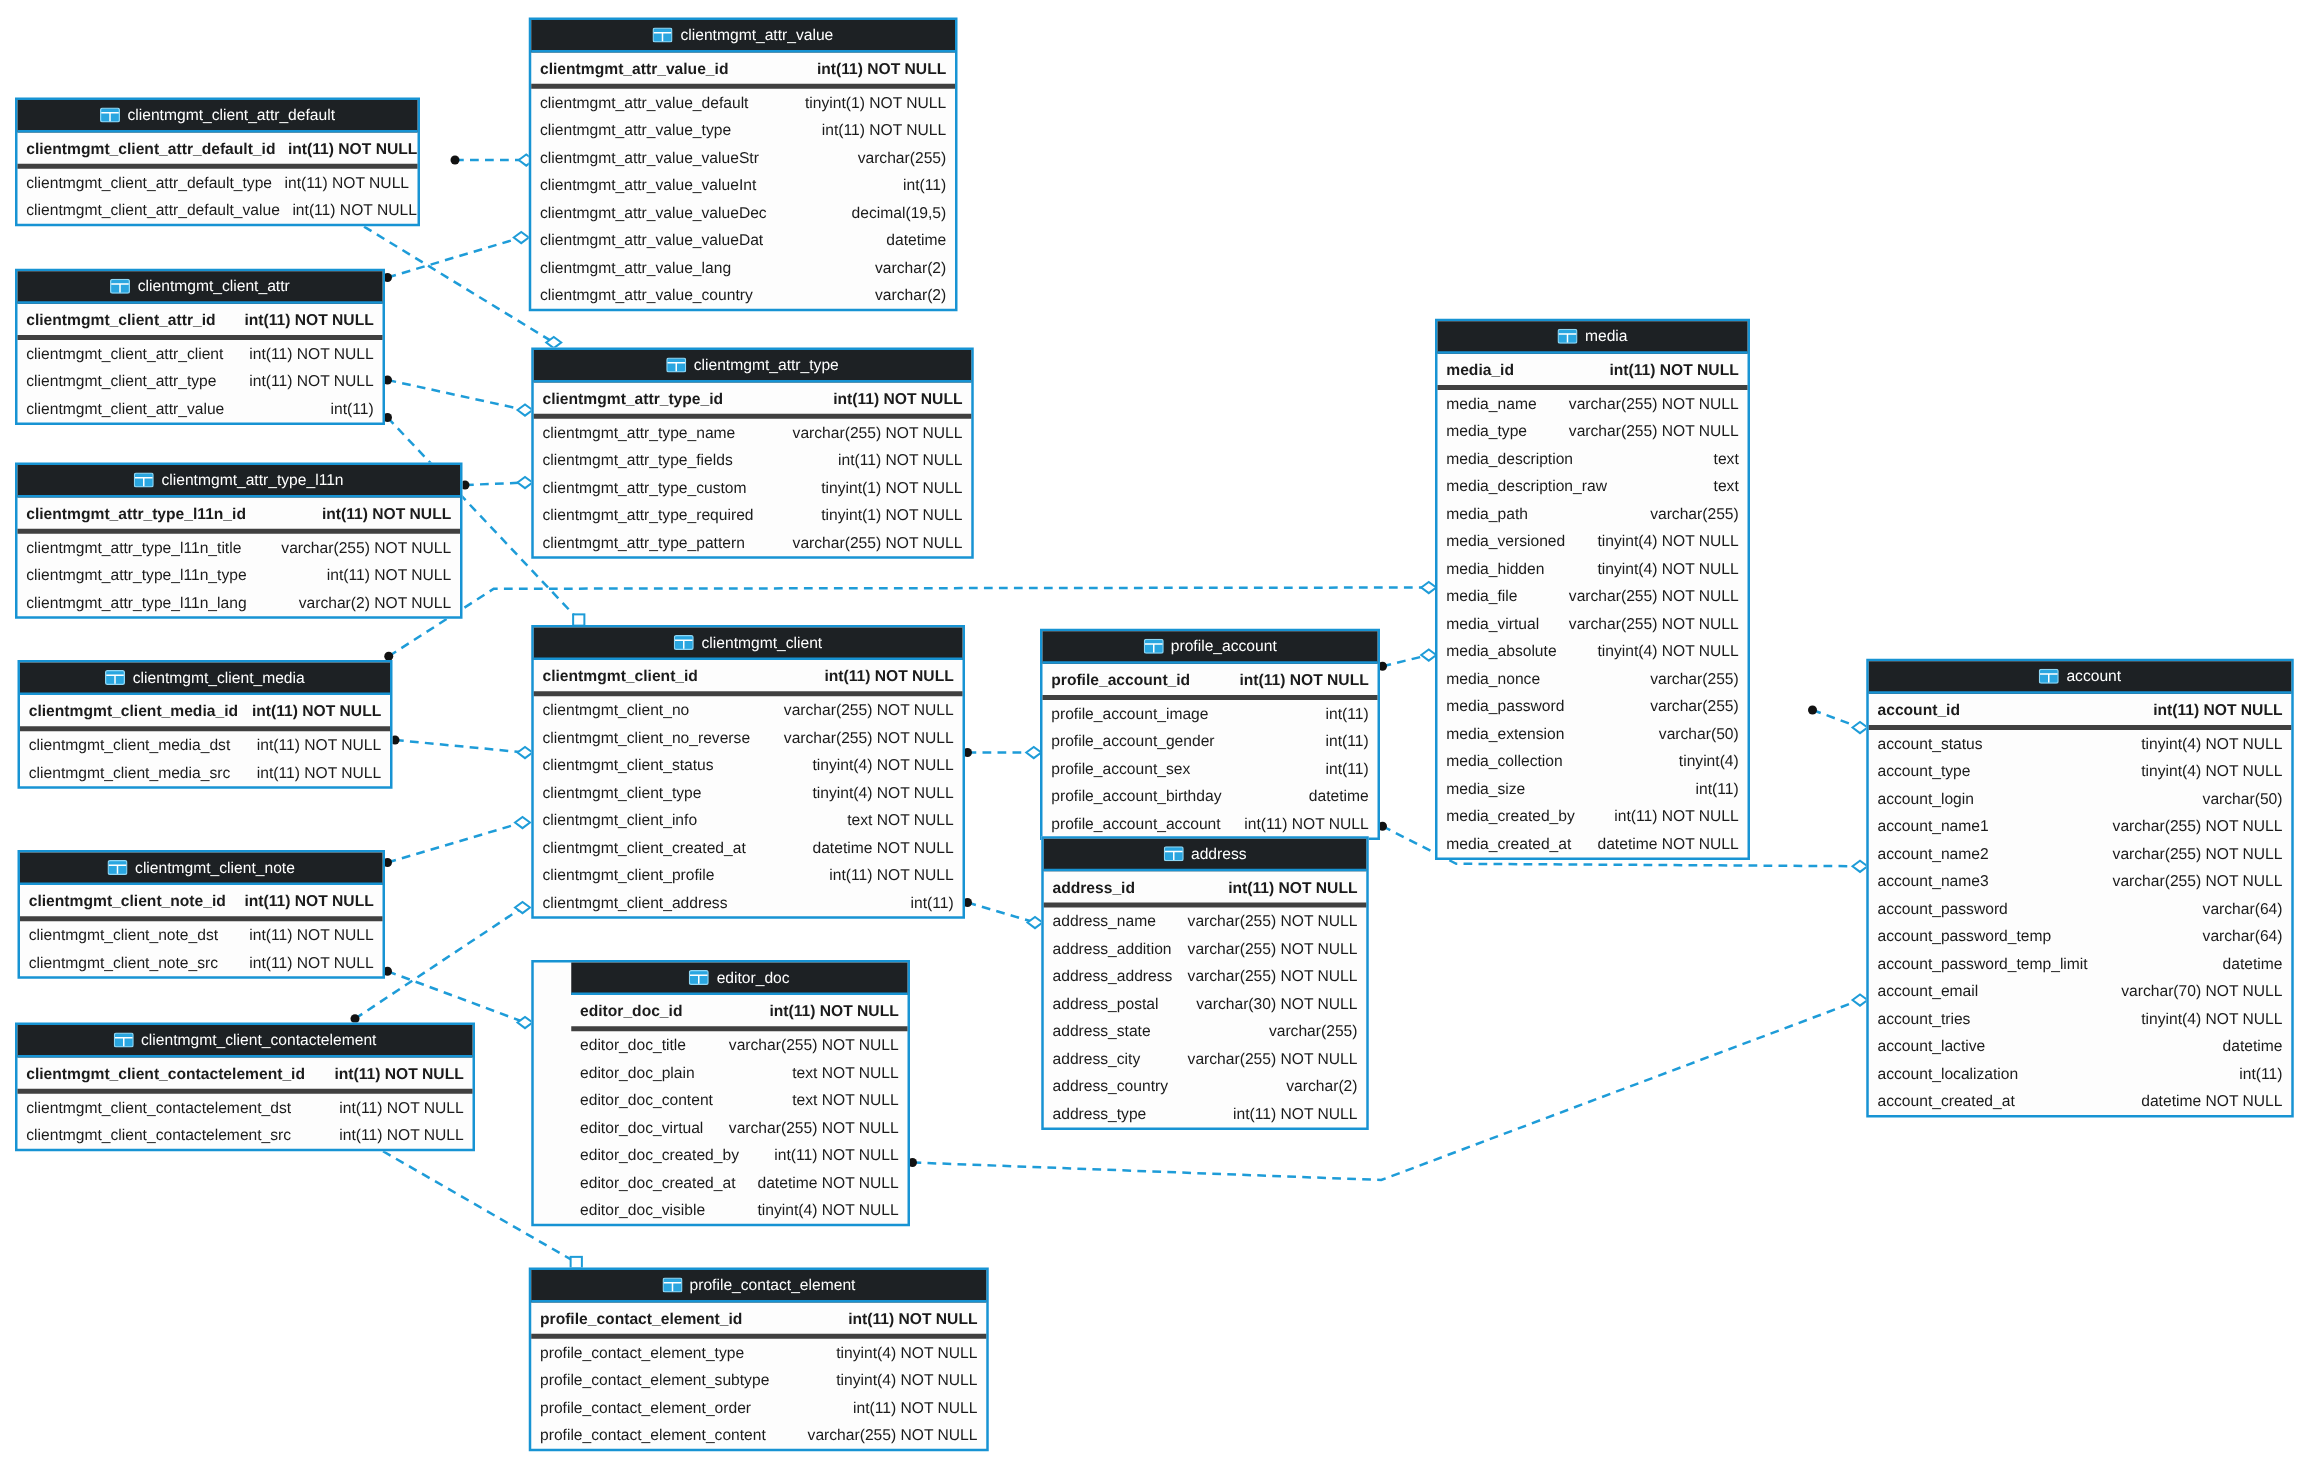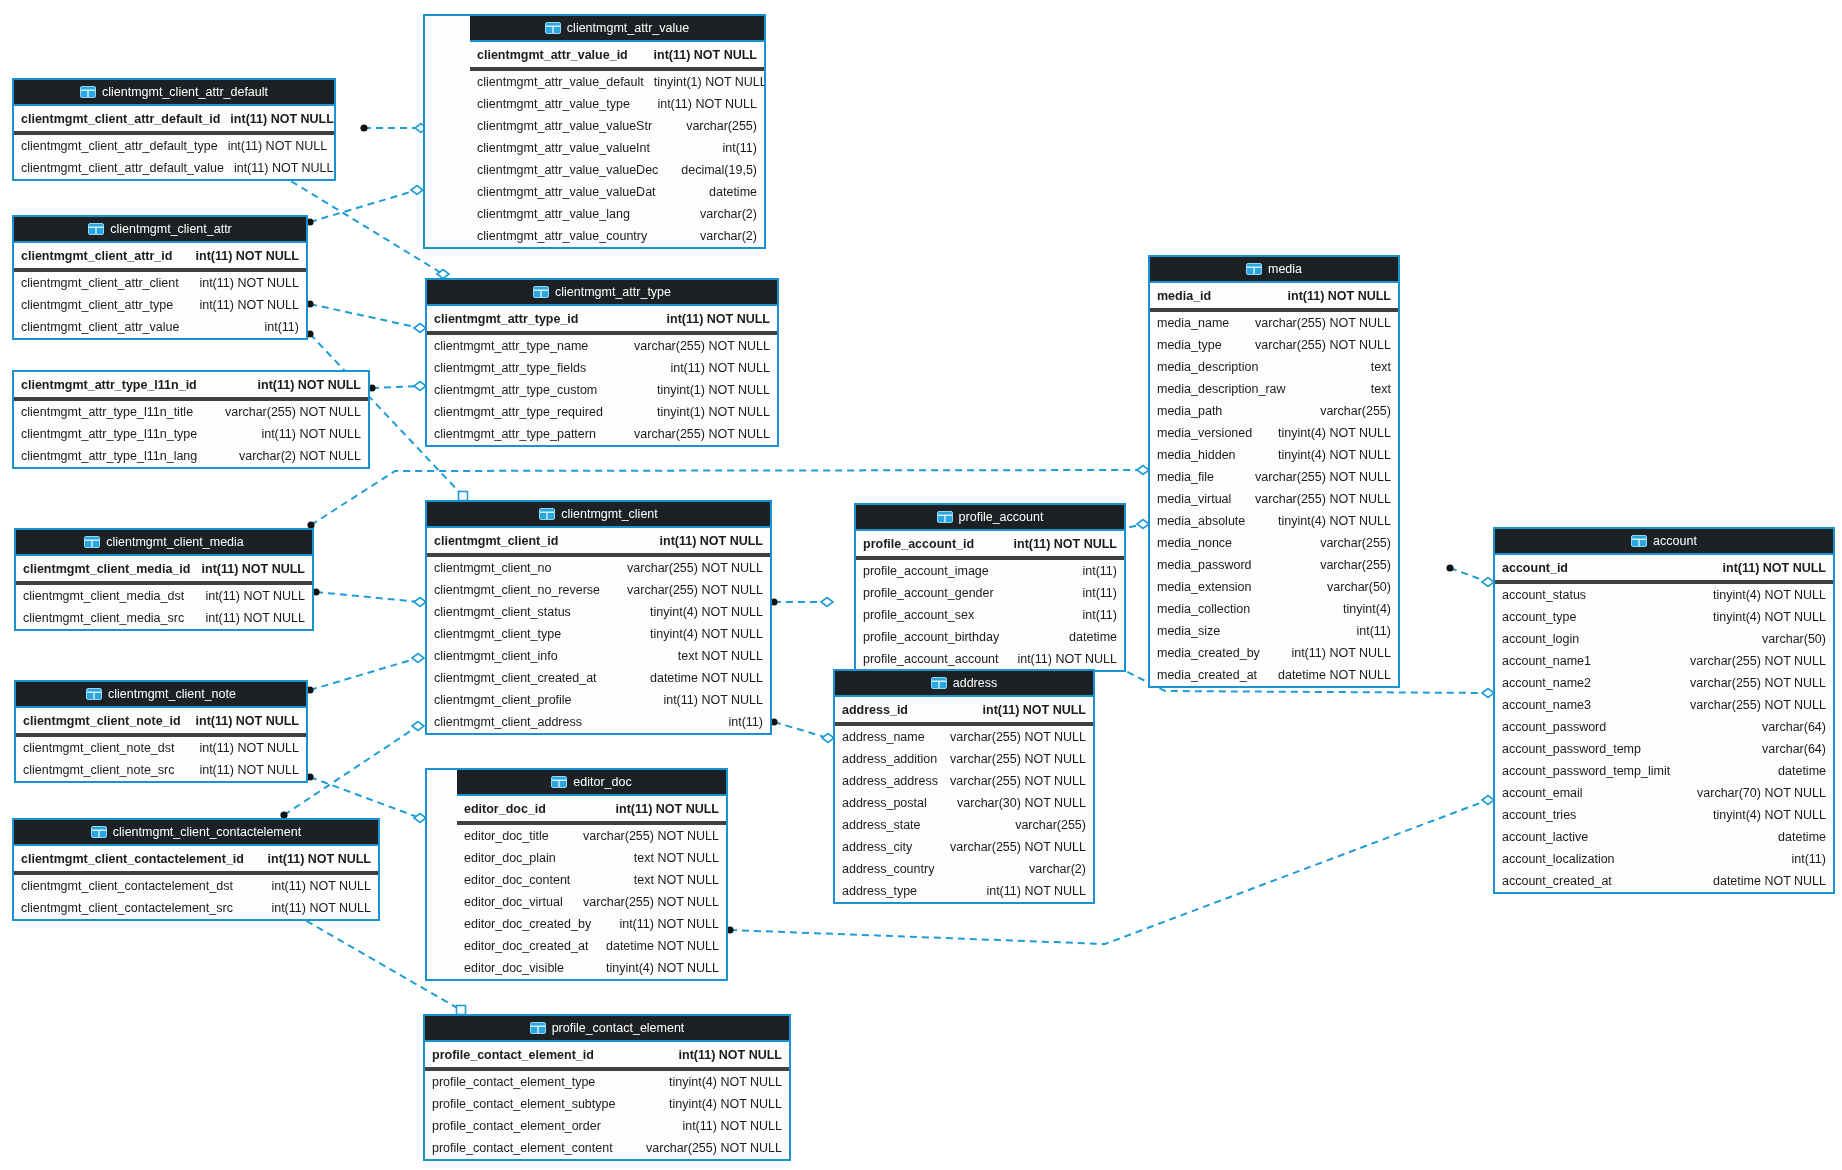--- a/index.html
+++ b/index.html
@@ -137,20 +137,30 @@
       <div class="row">
         <span class="col-name">clientmgmt_client_attr_type</span>
         <span class="col-type">int(11) NOT NULL</span>
       </div>
       <div class="row">
         <span class="col-name">clientmgmt_client_attr_value</span>
         <span class="col-type">int(11)</span>
       </div>
     </div>
     <div class="card" style="left: 12px; top: 370px; width: 358px;">
+      <div class="hdr">
+        <span class="icon">
+          <svg width="16" height="12" viewBox="0 0 16 12">
+            <rect x="0.5" y="0.5" width="15" height="11" rx="1.5" fill="#2aa6e0" stroke="#8ed7f5" stroke-width="1"></rect>
+            <line x1="1" y1="4.2" x2="15" y2="4.2" stroke="#ffffff" stroke-width="1.2"></line>
+            <line x1="8" y1="4.2" x2="8" y2="11" stroke="#ffffff" stroke-width="1.2"></line>
+          </svg>
+        </span>
+        <span>clientmgmt_attr_type_l11n</span>
+      </div>
       <div class="row pk">
         <span class="col-name">clientmgmt_attr_type_l11n_id</span>
         <span class="col-type">int(11) NOT NULL</span>
       </div>
       <div class="row">
         <span class="col-name">clientmgmt_attr_type_l11n_title</span>
         <span class="col-type">varchar(255) NOT NULL</span>
       </div>
       <div class="row">
         <span class="col-name">clientmgmt_attr_type_l11n_type</span>
@@ -226,21 +236,21 @@
       </div>
       <div class="row">
         <span class="col-name">clientmgmt_client_contactelement_dst</span>
         <span class="col-type">int(11) NOT NULL</span>
       </div>
       <div class="row">
         <span class="col-name">clientmgmt_client_contactelement_src</span>
         <span class="col-type">int(11) NOT NULL</span>
       </div>
     </div>
-    <div class="card" style="left: 423px; top: 14px; width: 343px; padding-left: 45px;">
+    <div class="card" style="left: 423px; top: 14px; width: 343px;">
       <div class="hdr">
         <span class="icon">
           <svg width="16" height="12" viewBox="0 0 16 12">
             <rect x="0.5" y="0.5" width="15" height="11" rx="1.5" fill="#2aa6e0" stroke="#8ed7f5" stroke-width="1"></rect>
             <line x1="1" y1="4.2" x2="15" y2="4.2" stroke="#ffffff" stroke-width="1.2"></line>
             <line x1="8" y1="4.2" x2="8" y2="11" stroke="#ffffff" stroke-width="1.2"></line>
           </svg>
         </span>
         <span>clientmgmt_attr_value</span>
       </div>
@@ -434,21 +444,21 @@
       </div>
       <div class="row">
         <span class="col-name">profile_contact_element_order</span>
         <span class="col-type">int(11) NOT NULL</span>
       </div>
       <div class="row">
         <span class="col-name">profile_contact_element_content</span>
         <span class="col-type">varchar(255) NOT NULL</span>
       </div>
     </div>
-    <div class="card" style="left: 832px; top: 503px; width: 272px; margin-left: 22px;">
+    <div class="card" style="left: 832px; top: 503px; width: 272px;">
       <div class="hdr">
         <span class="icon">
           <svg width="16" height="12" viewBox="0 0 16 12">
             <rect x="0.5" y="0.5" width="15" height="11" rx="1.5" fill="#2aa6e0" stroke="#8ed7f5" stroke-width="1"></rect>
             <line x1="1" y1="4.2" x2="15" y2="4.2" stroke="#ffffff" stroke-width="1.2"></line>
             <line x1="8" y1="4.2" x2="8" y2="11" stroke="#ffffff" stroke-width="1.2"></line>
           </svg>
         </span>
         <span>profile_account</span>
       </div>

